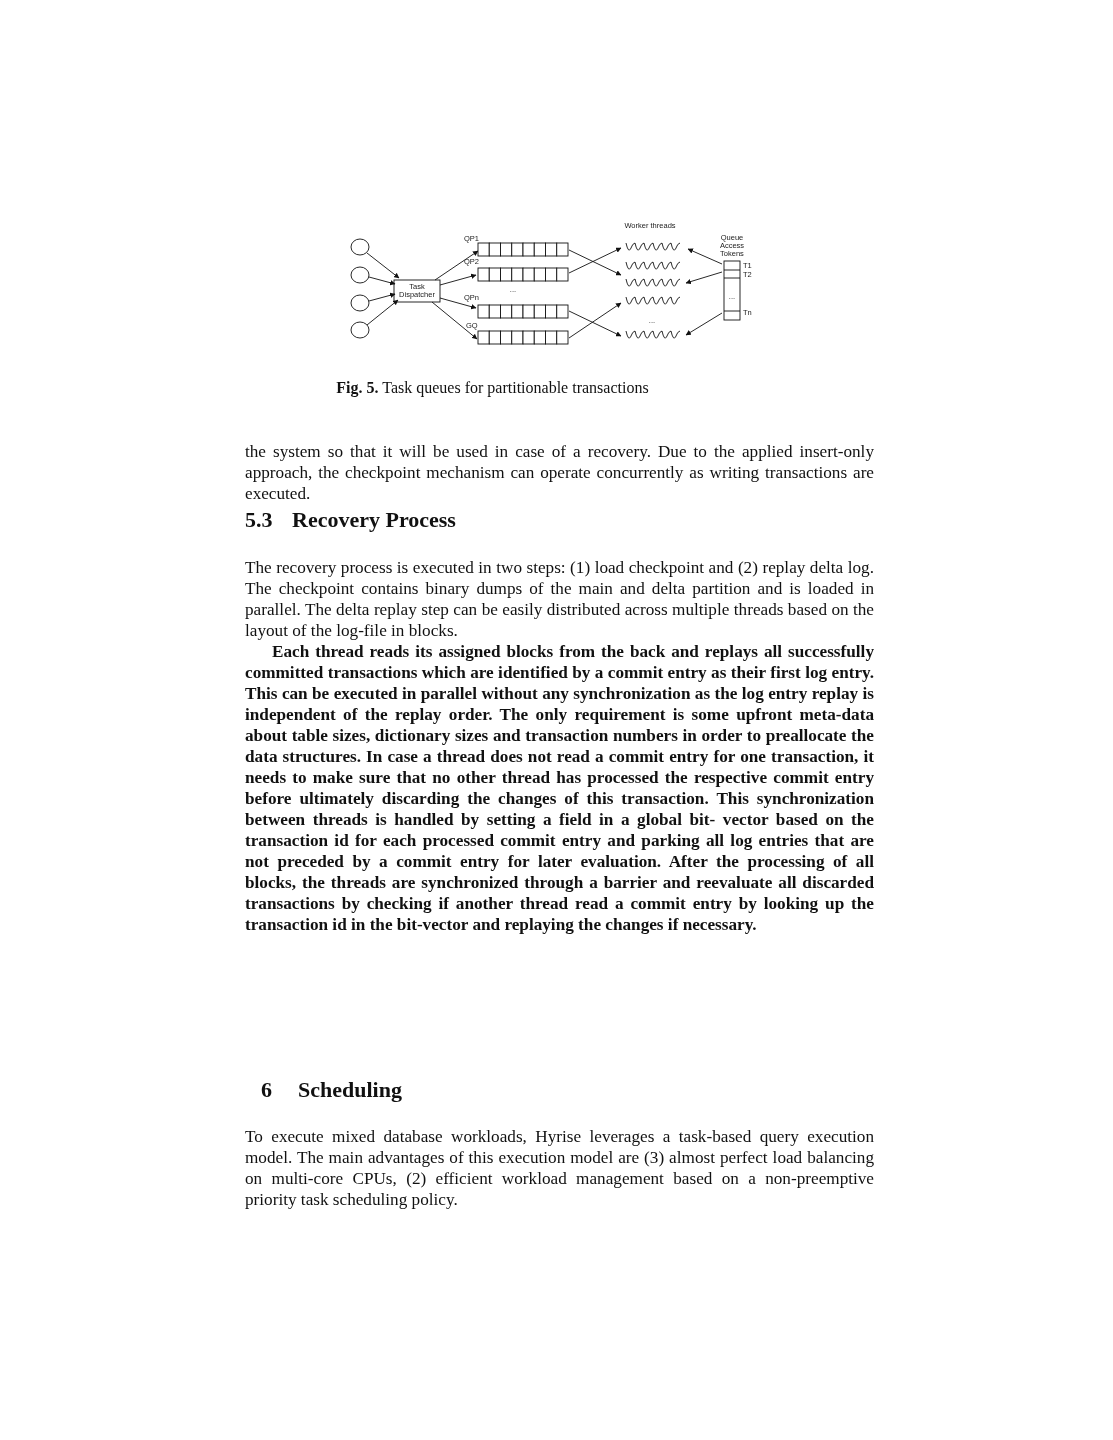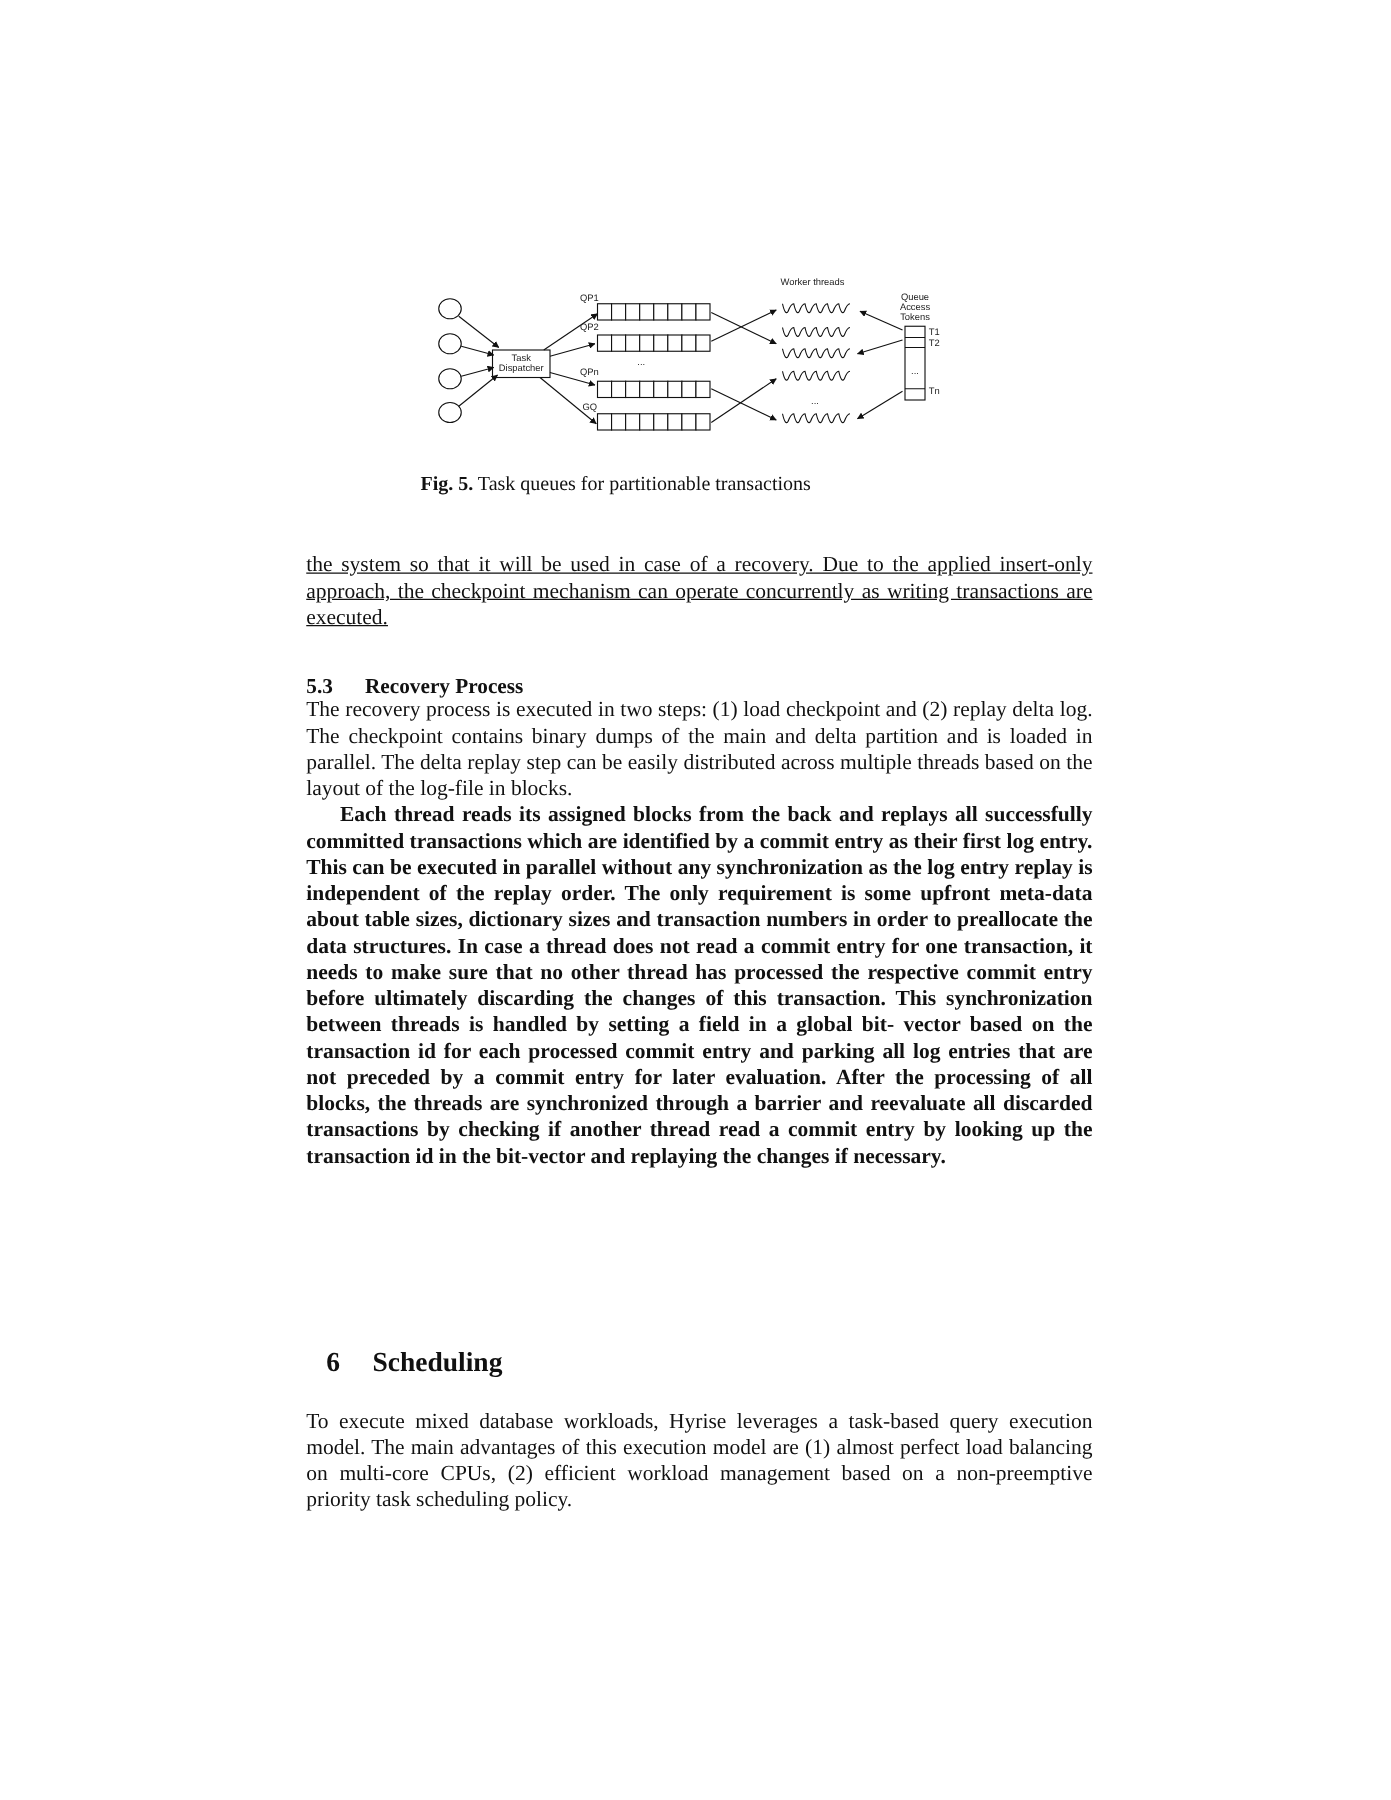--- a/index.html
+++ b/index.html
@@ -10,21 +10,21 @@
   .fig text { font-family: "Liberation Sans", "DejaVu Sans", sans-serif; font-size: 7.5px; fill: #222; }
   .caption { position: absolute; left: 0; width: 985px; top: 379px; text-align: center;
              font-family: "Liberation Serif", serif; font-size: 16px; }
   .caption b { font-weight: bold; }
   .col { position: absolute; left: 245px; width: 629px; font-family: "Liberation Serif", serif;
          font-size: 17.2px; line-height: 21px; text-align: justify; }
   .col p { margin: 0; }
   .col p.indent { text-indent: 27px; font-weight: bold; }
   .h2 { position: absolute; left: 245px; font-family: "Liberation Serif", serif; font-weight: bold; }
   .h2 .num { display: inline-block; }
-  #sec53 { top: 539px; font-size: 17px; }
+  #sec53 { top: 507px; font-size: 22px; }
   #sec53 .num { width: 47px; }
   #sec6 { top: 1077px; font-size: 22px; margin-left: 16px; }
   #sec6 .num { width: 37px; }
 </style>
 </head>
 <body>
 
 <div class="fig">
   <svg viewBox="0 0 440 140">
     <defs>
@@ -136,32 +136,32 @@
     <text x="392" y="84" text-anchor="middle">...</text>
     <text x="403" y="100">Tn</text>
   </svg>
 </div>
 
 <div class="caption">
   <b>Fig. 5.</b>
   <span>Task queues for partitionable transactions</span>
 </div>
 
-<div class="col" style="top:441px;text-decoration:underline;">
+<div class="col" style="top:441px;">
   <p>the system so that it will be used in case of a recovery. Due to the applied insert-only approach, the checkpoint mechanism can operate concurrently as writing transactions are executed.</p>
 </div>
 
 <div class="h2" id="sec53">
   <span class="num">5.3</span><span>Recovery Process</span>
 </div>
 
 <div class="col" style="top:557px;">
   <p>The recovery process is executed in two steps: (1) load checkpoint and (2) replay delta log. The checkpoint contains binary dumps of the main and delta partition and is loaded in parallel. The delta replay step can be easily distributed across multiple threads based on the layout of the log-file in blocks.</p>
   <p class="indent">Each thread reads its assigned blocks from the back and replays all success­fully committed transactions which are identified by a commit entry as their first log entry. This can be executed in parallel without any synchronization as the log entry replay is independent of the replay order. The only requirement is some upfront meta-data about table sizes, dictionary sizes and transaction numbers in order to preallocate the data structures. In case a thread does not read a commit entry for one transaction, it needs to make sure that no other thread has processed the respective commit entry before ultimately discarding the changes of this transaction. This synchronization between threads is han­dled by setting a field in a global bit- vector based on the transaction id for each processed commit entry and parking all log entries that are not preceded by a commit entry for later evaluation. After the processing of all blocks, the threads are synchronized through a barrier and reevaluate all discarded transactions by checking if another thread read a commit entry by looking up the transaction id in the bit-vector and replaying the changes if necessary.</p>
 </div>
 
 <div class="h2" id="sec6">
   <span class="num">6</span><span>Scheduling</span>
 </div>
 
 <div class="col" style="top:1126px;">
-  <p>To execute mixed database workloads, Hyrise leverages a task-based query ex­ecution model. The main advantages of this execution model are (1) almost perfect load balancing on multi-core CPUs, (2) efficient workload management based on a non-preemptive priority task scheduling policy.</p>
+  <p>To execute mixed database workloads, Hyrise leverages a task-based query ex­ecution model. The main advantages of this execution model are (3) almost perfect load balancing on multi-core CPUs, (2) efficient workload management based on a non-preemptive priority task scheduling policy.</p>
 </div>
 
 </body></html>

